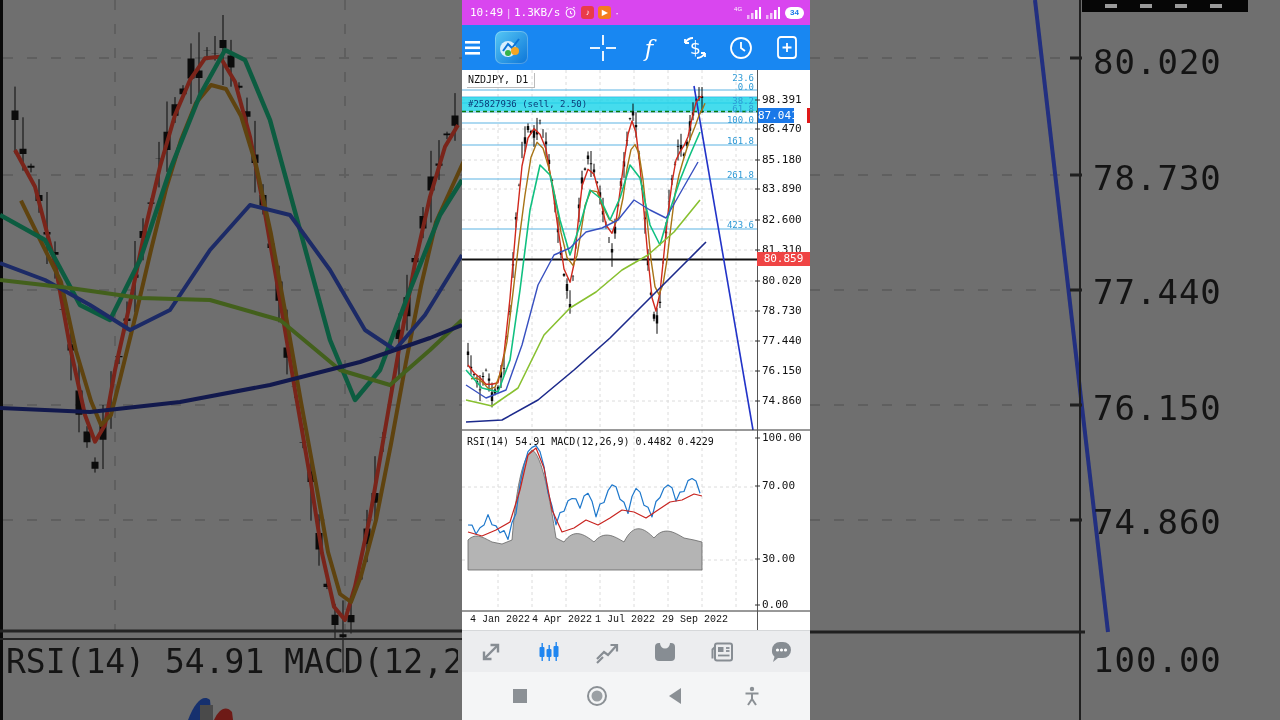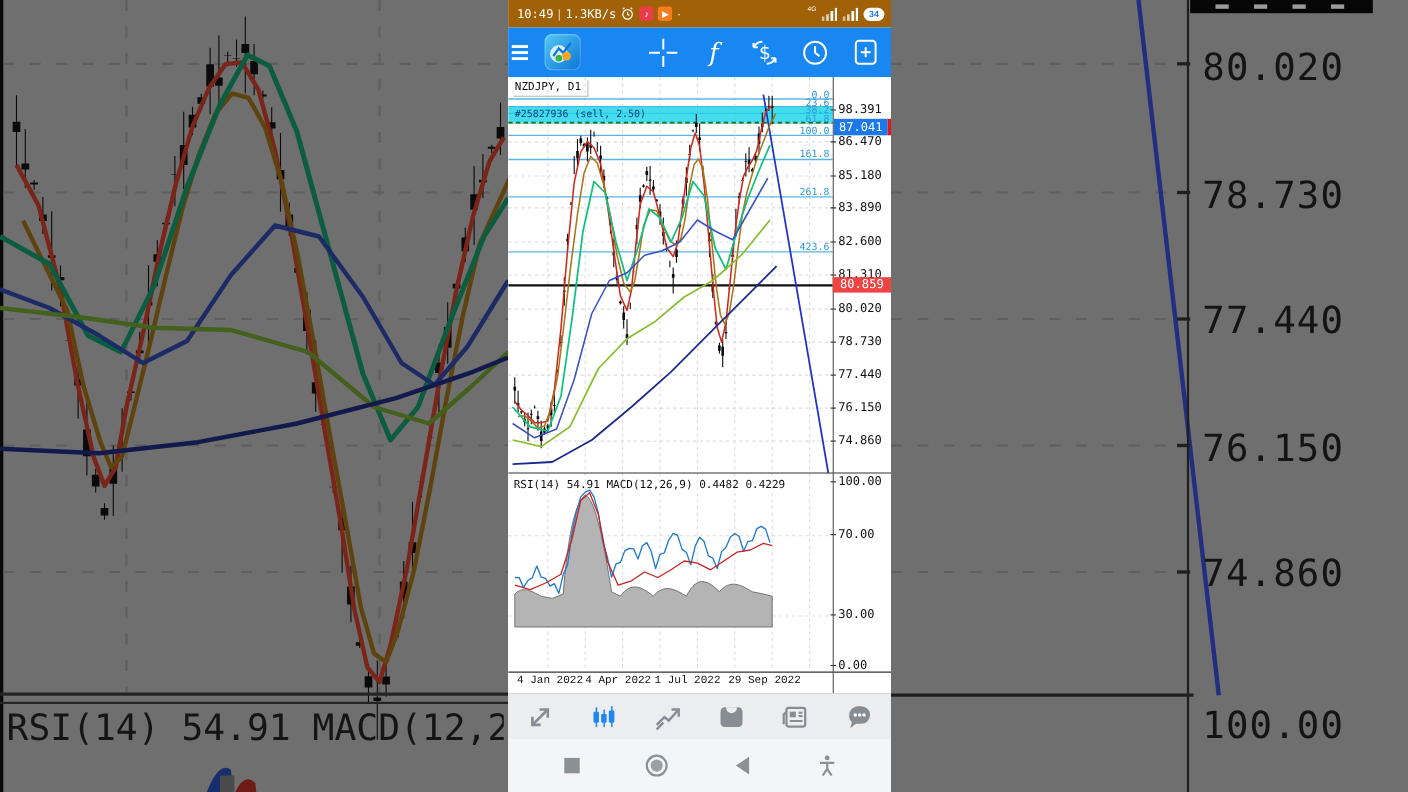--- a/index.html
+++ b/index.html
@@ -10,38 +10,38 @@
 
   
   .bg-left{left:0;top:0;width:462px;height:720px;}
   .bg-right{left:810px;top:0;width:470px;height:720px;}
   .bg-big-label{font-family:"DejaVu Sans Mono",monospace;font-size:34px;color:#141414;letter-spacing:1px;white-space:nowrap;}
   .bg-rsi-text{left:6px;top:642px;width:452px;overflow:hidden;font-family:"DejaVu Sans Mono",monospace;
                font-size:33px;color:#151515;white-space:nowrap;letter-spacing:0px;}
 
   
   .phone{left:462px;top:0;width:348px;height:720px;background:#fff;}
-  .status-bar{left:0;top:0;width:348px;height:25px;background:#a16207;color:#fff;
+  .status-bar{left:0;top:0;width:348px;height:25px;background:#d946ef;color:#fff;
               display:flex;align-items:center;font-size:11px;}
   .status-left{display:flex;align-items:center;gap:4px;margin-left:8px;}
   .status-right{display:flex;align-items:center;gap:5px;margin-left:auto;margin-right:6px;}
   .badge{width:13px;height:13px;border-radius:3px;display:flex;align-items:center;justify-content:center;
          font-size:8px;color:#fff;}
   .toolbar{left:0;top:25px;width:348px;height:45px;background:#1887f2;display:flex;align-items:center;}
   .tb-right{display:flex;align-items:center;margin-left:auto;}
   .tb-btn{width:46px;height:40px;display:flex;align-items:center;justify-content:center;}
   .app-icon{width:33px;height:33px;border-radius:7px;margin-left:14px;
             background:linear-gradient(135deg,#56c8f5,#0b74d8);position:relative;box-shadow:inset 0 0 0 1px rgba(255,255,255,.25);}
 
   .chart-area{left:0;top:70px;width:348px;height:560px;background:#fff;}
   .symbol-label{left:5px;top:3px;font-size:10px;color:#111;padding:1px 6px 2px 1px;}
   .order-label{left:6px;top:29px;font-size:9px;color:#0a3a78;white-space:nowrap;}
   .price-tick{left:300px;width:48px;font-size:11px;color:#111;line-height:12px;}
   .fib-label{left:238px;width:54px;text-align:right;font-size:9px;color:#2e9ad6;line-height:9px;}
-  .cur-price{left:296px;top:38px;width:49px;height:15px;background:#1a78e8;color:#fff;font-size:11px;
+  .cur-price{left:296px;top:38px;width:36px;height:15px;background:#1a78e8;color:#fff;font-size:11px;
              line-height:15px;text-align:center;}
   .cur-price-mark{left:345px;top:38px;width:3px;height:15px;background:#e01818;}
   .bid-price{left:295px;top:182px;width:53px;height:14px;background:#ef4444;color:#fff;font-size:11px;
              line-height:14px;text-align:center;}
   .ind-header{left:5px;top:366px;font-size:10px;color:#111;white-space:nowrap;}
   .ind-tick{left:300px;width:48px;font-size:11px;color:#111;line-height:12px;}
   .date-tick{top:544px;font-size:10px;color:#111;white-space:nowrap;font-family:Liberation Mono, monospace;}
 
   .bottom-toolbar{left:0;top:630px;width:348px;height:42px;background:#ecedef;border-top:1px solid #d6d8da;
                   display:flex;align-items:center;justify-content:space-around;}
@@ -291,21 +291,21 @@
             <line x1="293" y1="416" x2="298" y2="416"></line>
           <line x1="293" y1="489" x2="298" y2="489"></line>
             <line x1="293" y1="535" x2="298" y2="535"></line>
         </g>
       </svg>
 
       <span class="abs symbol-label mono" style="border-right:1px solid #bbb;border-bottom:1px solid #bbb">NZDJPY, D1</span>
       <span class="abs order-label mono">#25827936 (sell, 2.50)</span>
 
       <span class="abs fib-label mono" style="top:13px">0.0</span>
-      <span class="abs fib-label mono" style="top:20px">23.6</span>
+      <span class="abs fib-label mono" style="top:4px">23.6</span>
       <span class="abs fib-label mono" style="top:27px">38.2</span>
       <span class="abs fib-label mono" style="top:35px">61.8</span>
       <span class="abs fib-label mono" style="top:46px">100.0</span>
       <span class="abs fib-label mono" style="top:67px">161.8</span>
       <span class="abs fib-label mono" style="top:101px">261.8</span>
       <span class="abs fib-label mono" style="top:151px">423.6</span>
 
       <span class="abs price-tick mono" style="top:24px">98.391</span>
       <span class="abs price-tick mono" style="top:53px">86.470</span>
       <span class="abs price-tick mono" style="top:84px">85.180</span>

